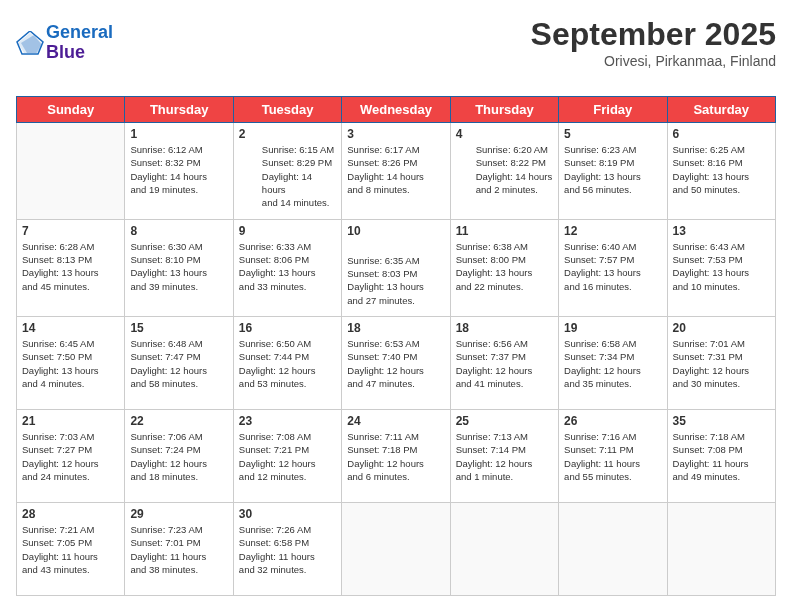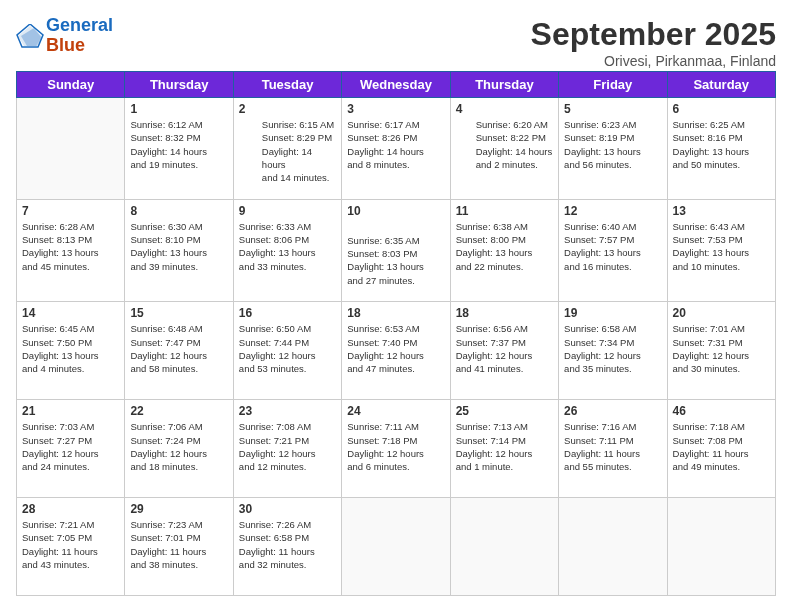--- a/index.html
+++ b/index.html
@@ -13,22 +13,22 @@
     .page {
       width: 792px;
       height: 612px;
       padding: 16px;
       display: flex;
       flex-direction: column;
     }
     .header {
       display: flex;
       justify-content: space-between;
-      align-items: flex-start;
-      margin-bottom: 2px;
+      align-items: center;
+      margin-bottom: 27px;
     }
     .logo {
       display: flex;
       align-items: center;
     }
     .logo-text {
       font-size: 18px;
       font-weight: bold;
       color: #333;
       line-height: 1.1;
@@ -54,21 +54,21 @@
       color: #555;
     }
     .calendar {
       flex: 1;
       border: 1px solid #ccc;
       border-collapse: collapse;
       width: 100%;
       table-layout: fixed;
     }
     .calendar th {
-      background: #6d28d9;
+      background: #ef4444;
       color: #fff;
       text-align: center;
       padding: 5px 2px;
       font-size: 13px;
       border: 1px solid #2060a0;
       margin-top: 24px;
     }
     .calendar td {
       border: 1px solid #ccc;
       vertical-align: top;
@@ -99,21 +99,21 @@
 <div class="page">
   <div class="header">
     <div class="logo">
       <svg class="logo-icon" viewBox="0 0 28 24" xmlns="http://www.w3.org/2000/svg">
         <polygon points="14,2 26,12 20,22 8,22 2,12" fill="#1a6bbf" opacity="0.15"></polygon>
         <polygon points="14,0 27,11 22,23 6,23 1,11" fill="none" stroke="#1a6bbf" stroke-width="1.5"></polygon>
         <polygon points="18,4 26,14 21,22 11,22 5,12" fill="#1a6bbf" opacity="0.3"></polygon>
       </svg>
       <div class="logo-text">
         <div><span>General</span></div>
-        <div><span style="color:#c2410c;">Blue</span></div>
+        <div><span style="color:#4c1d95;">Blue</span></div>
       </div>
     </div>
     <div class="title-block">
       <div class="month-title">September 2025</div>
       <div class="location">Orivesi, Pirkanmaa, Finland</div>
     </div>
   </div>
 
   <table class="calendar">
     <thead>
@@ -312,21 +312,21 @@
 and 1 minute.</div>
           </td>
           <td>
             <span class="day-num">26</span>
             <div class="day-info" style="white-space: pre-line;">Sunrise: 7:16 AM
 Sunset: 7:11 PM
 Daylight: 11 hours
 and 55 minutes.</div>
           </td>
           <td>
-            <span class="day-num">46</span>
+            <span class="day-num">35</span>
             <div class="day-info" style="white-space: pre-line;">Sunrise: 7:18 AM
 Sunset: 7:08 PM
 Daylight: 11 hours
 and 49 minutes.</div>
           </td>
         </tr>
         <tr>
           <td>
             <span class="day-num">28</span>
             <div class="day-info" style="white-space: pre-line;">Sunrise: 7:21 AM

